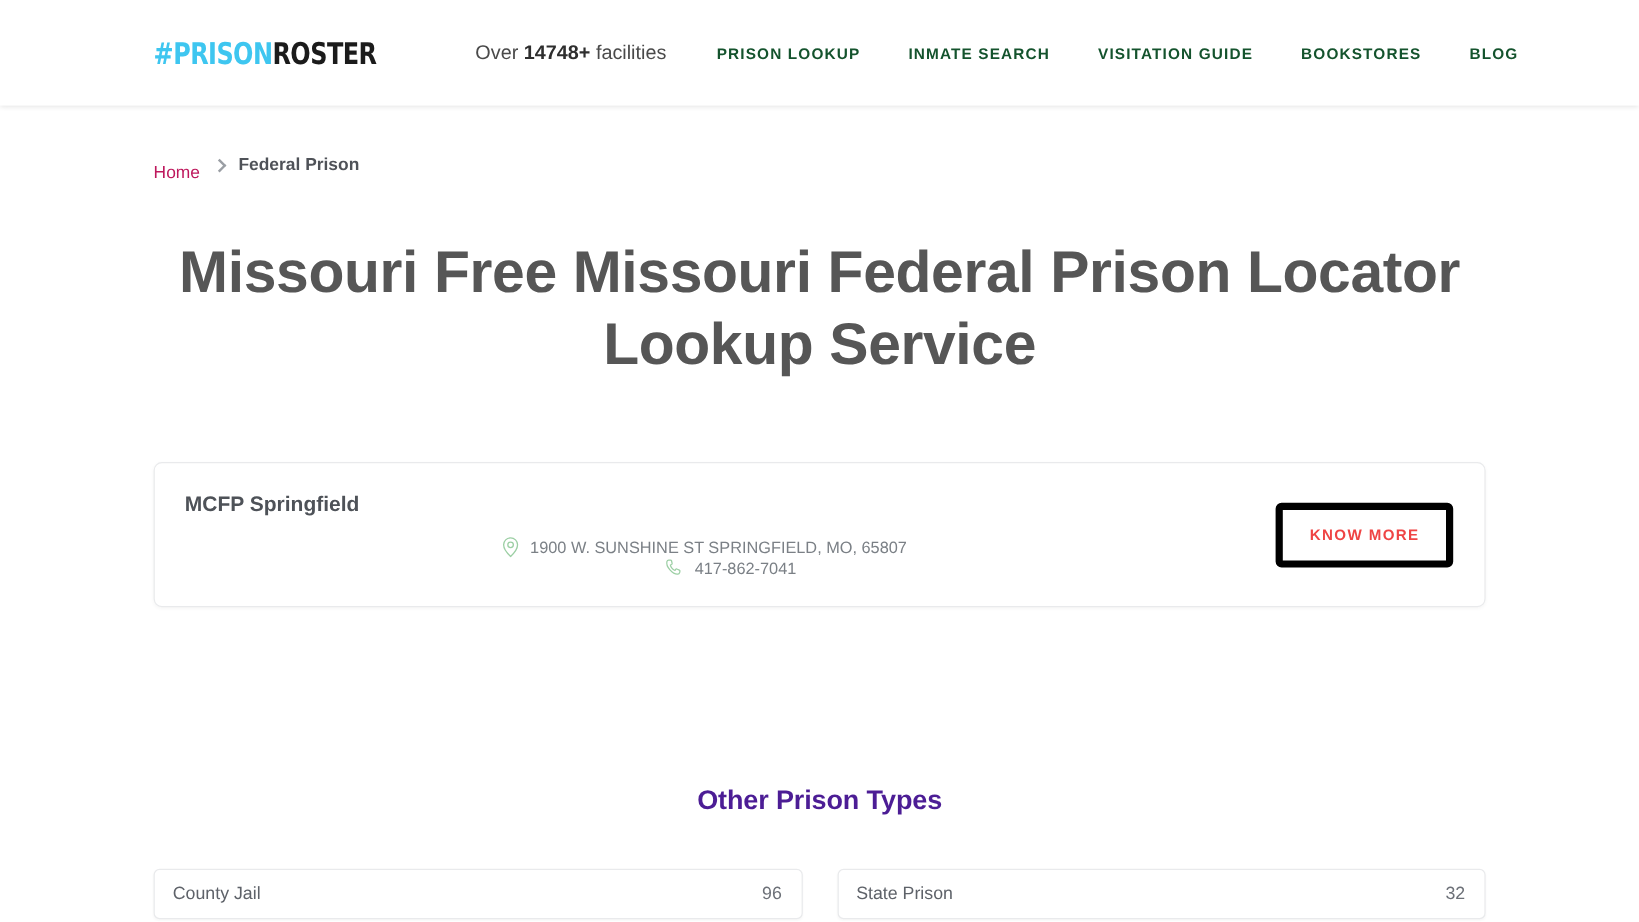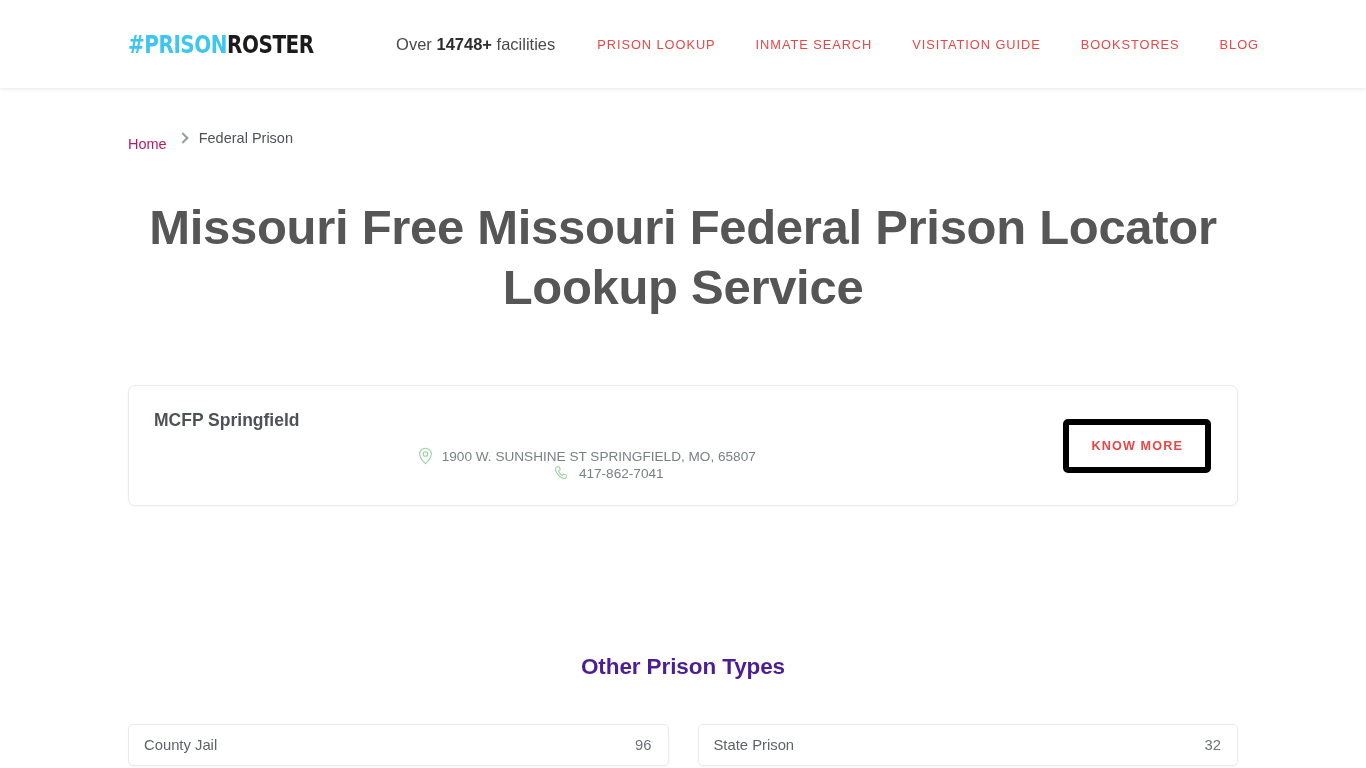--- a/index.html
+++ b/index.html
@@ -54,22 +54,22 @@
 
   .main-nav {
     margin-left: 42px;
     display: flex;
     align-items: center;
     gap: 40px;
   }
   .nav-link {
     font-size: 12.8px;
     letter-spacing: 0.95px;
-    font-weight: normal;
-    color: #ef4444;
+    font-weight: bold;
+    color: #14532d;
     text-transform: uppercase;
     text-decoration: none;
     white-space: nowrap;
     cursor: pointer;
   }
 
   
   .container {
     width: 1110px;
     margin: 0 auto;
@@ -84,21 +84,21 @@
   }
   .crumb-home { color: #be185d; text-decoration: none; cursor: pointer; margin-top: 13px; }
   .crumb-sep {
     display: inline-block;
     width: 8px; height: 8px;
     border-right: 2px solid #9a9ea4;
     border-top: 2px solid #9a9ea4;
     transform: rotate(45deg);
     margin: 0 2px;
   }
-  .crumb-current { color: #4f5258; font-weight: normal; }
+  .crumb-current { color: #4f5258; font-weight: bold; }
 
   .page-title {
     margin-top: 45px;
     text-align: center;
     font-size: 49px;
     line-height: 60px;
     font-weight: bold;
     color: #565656;
     letter-spacing: -0.3px;
   }

